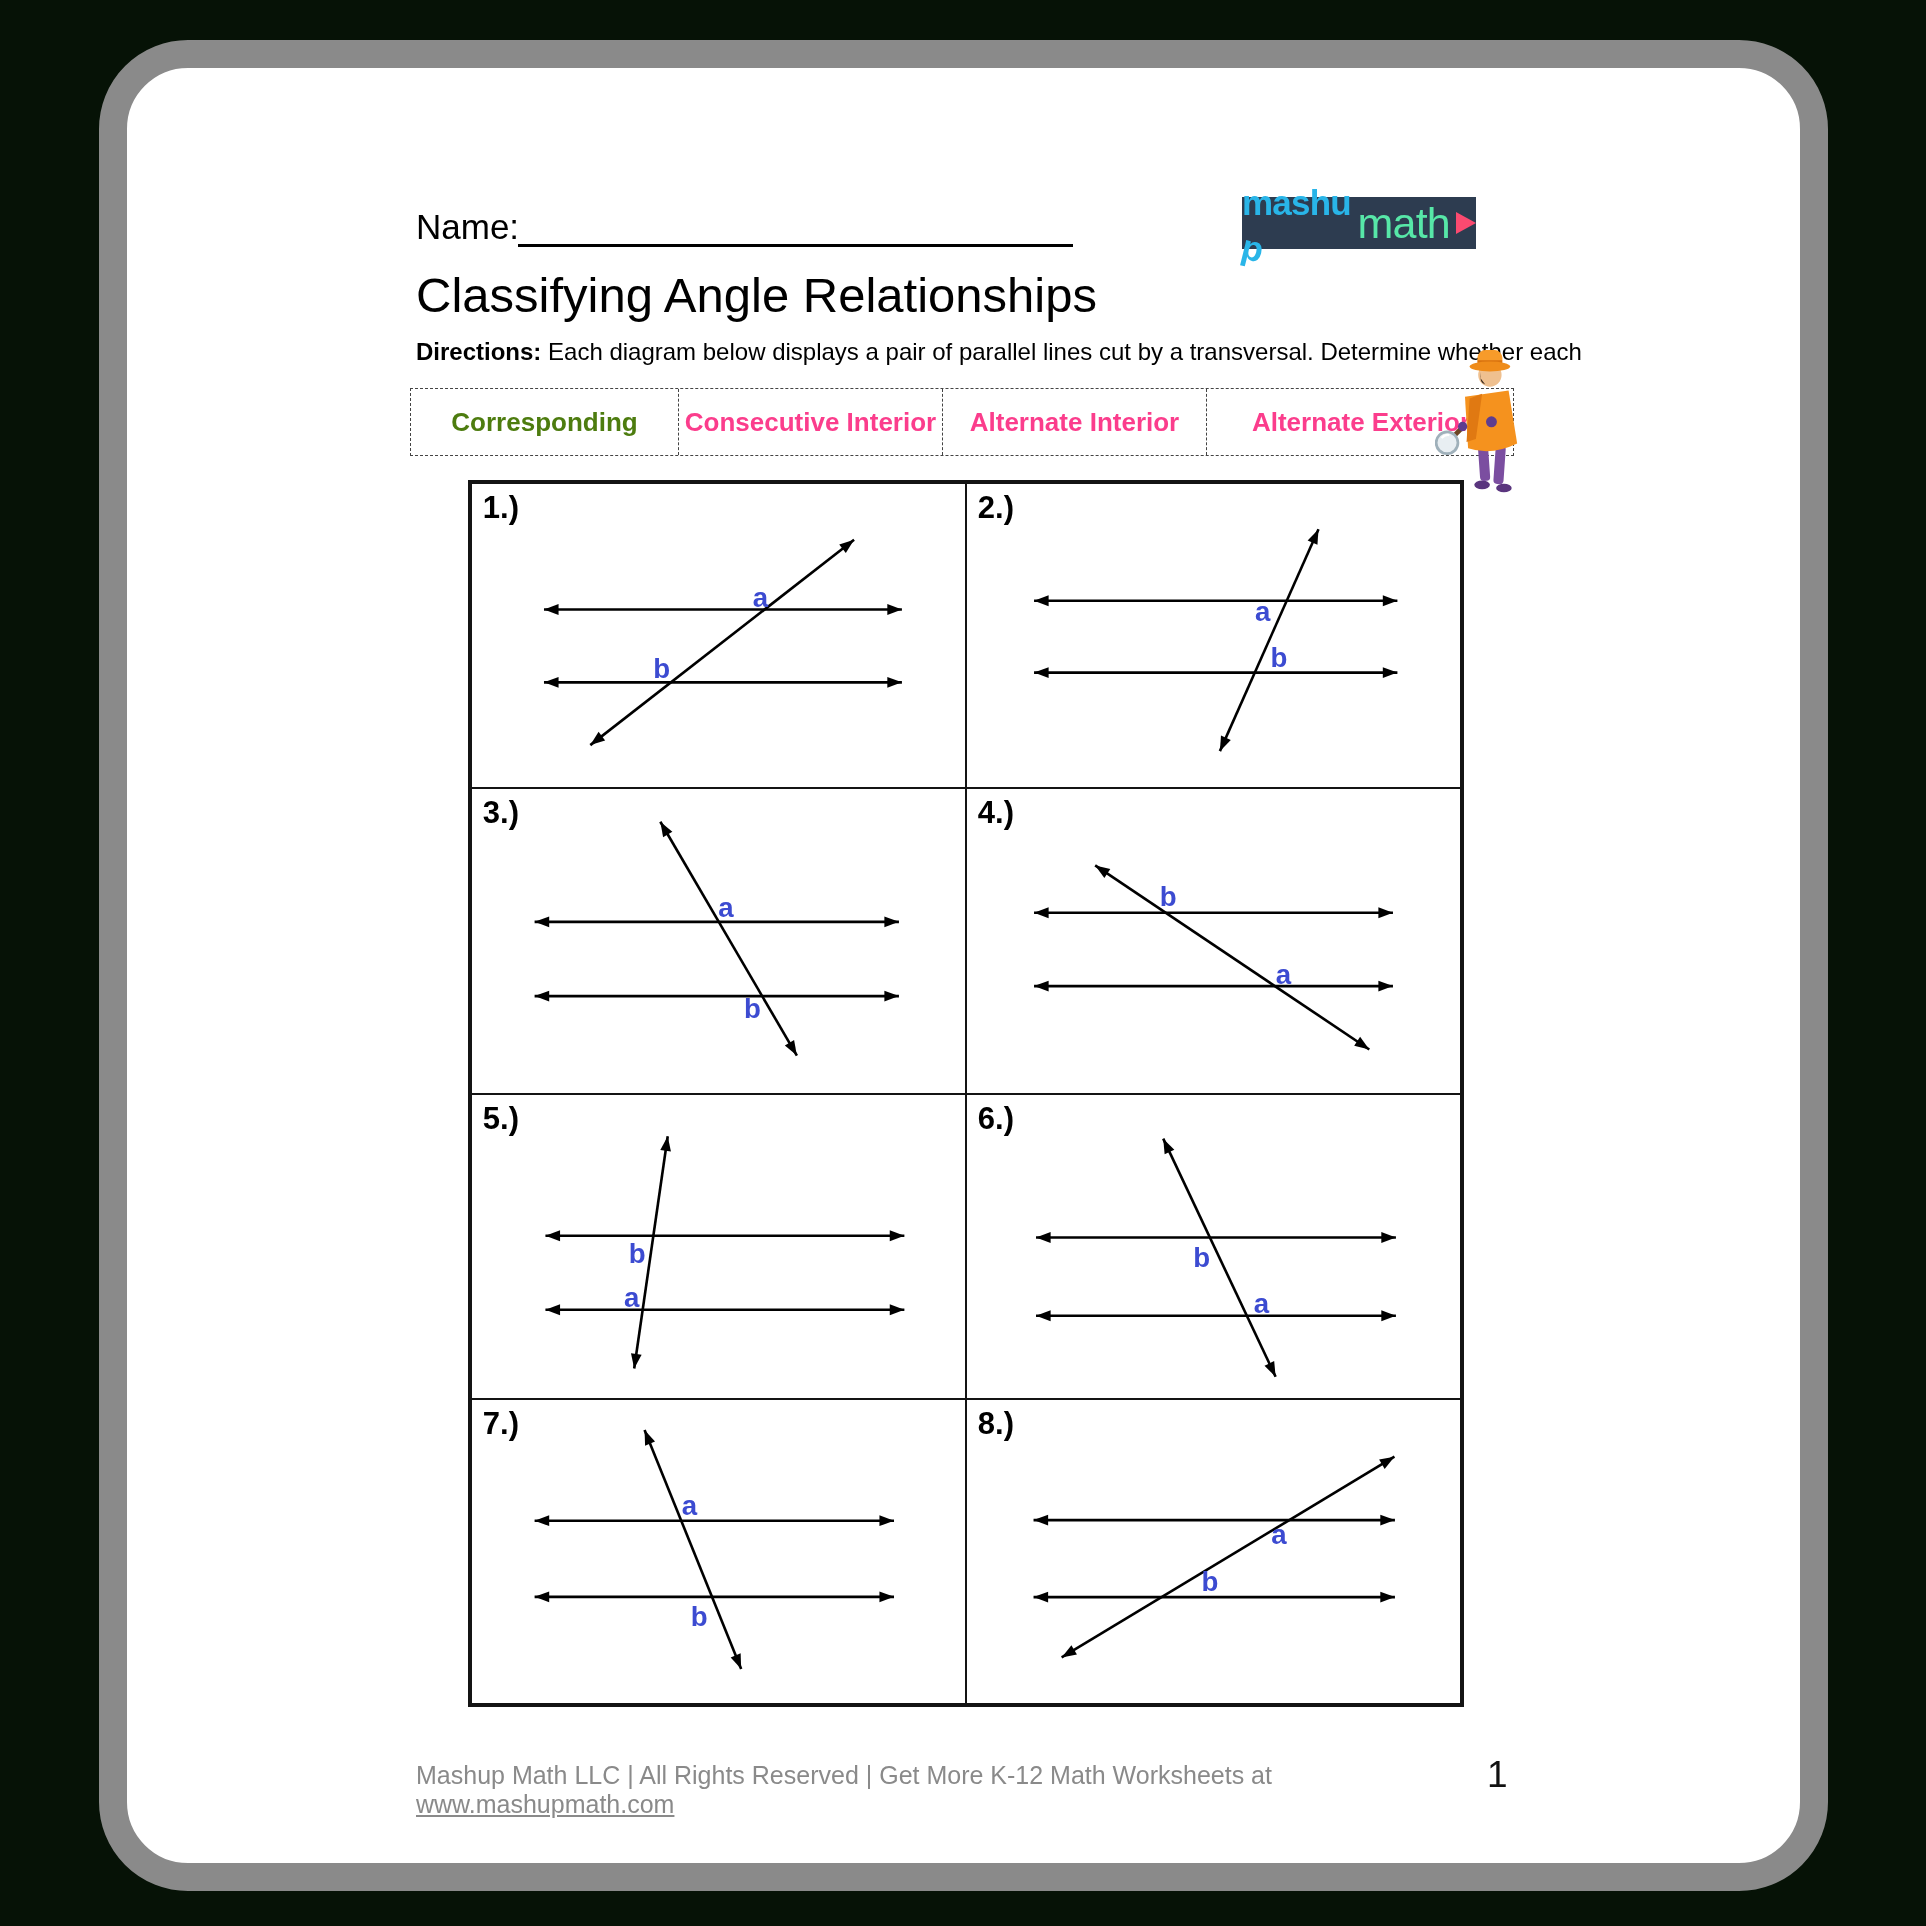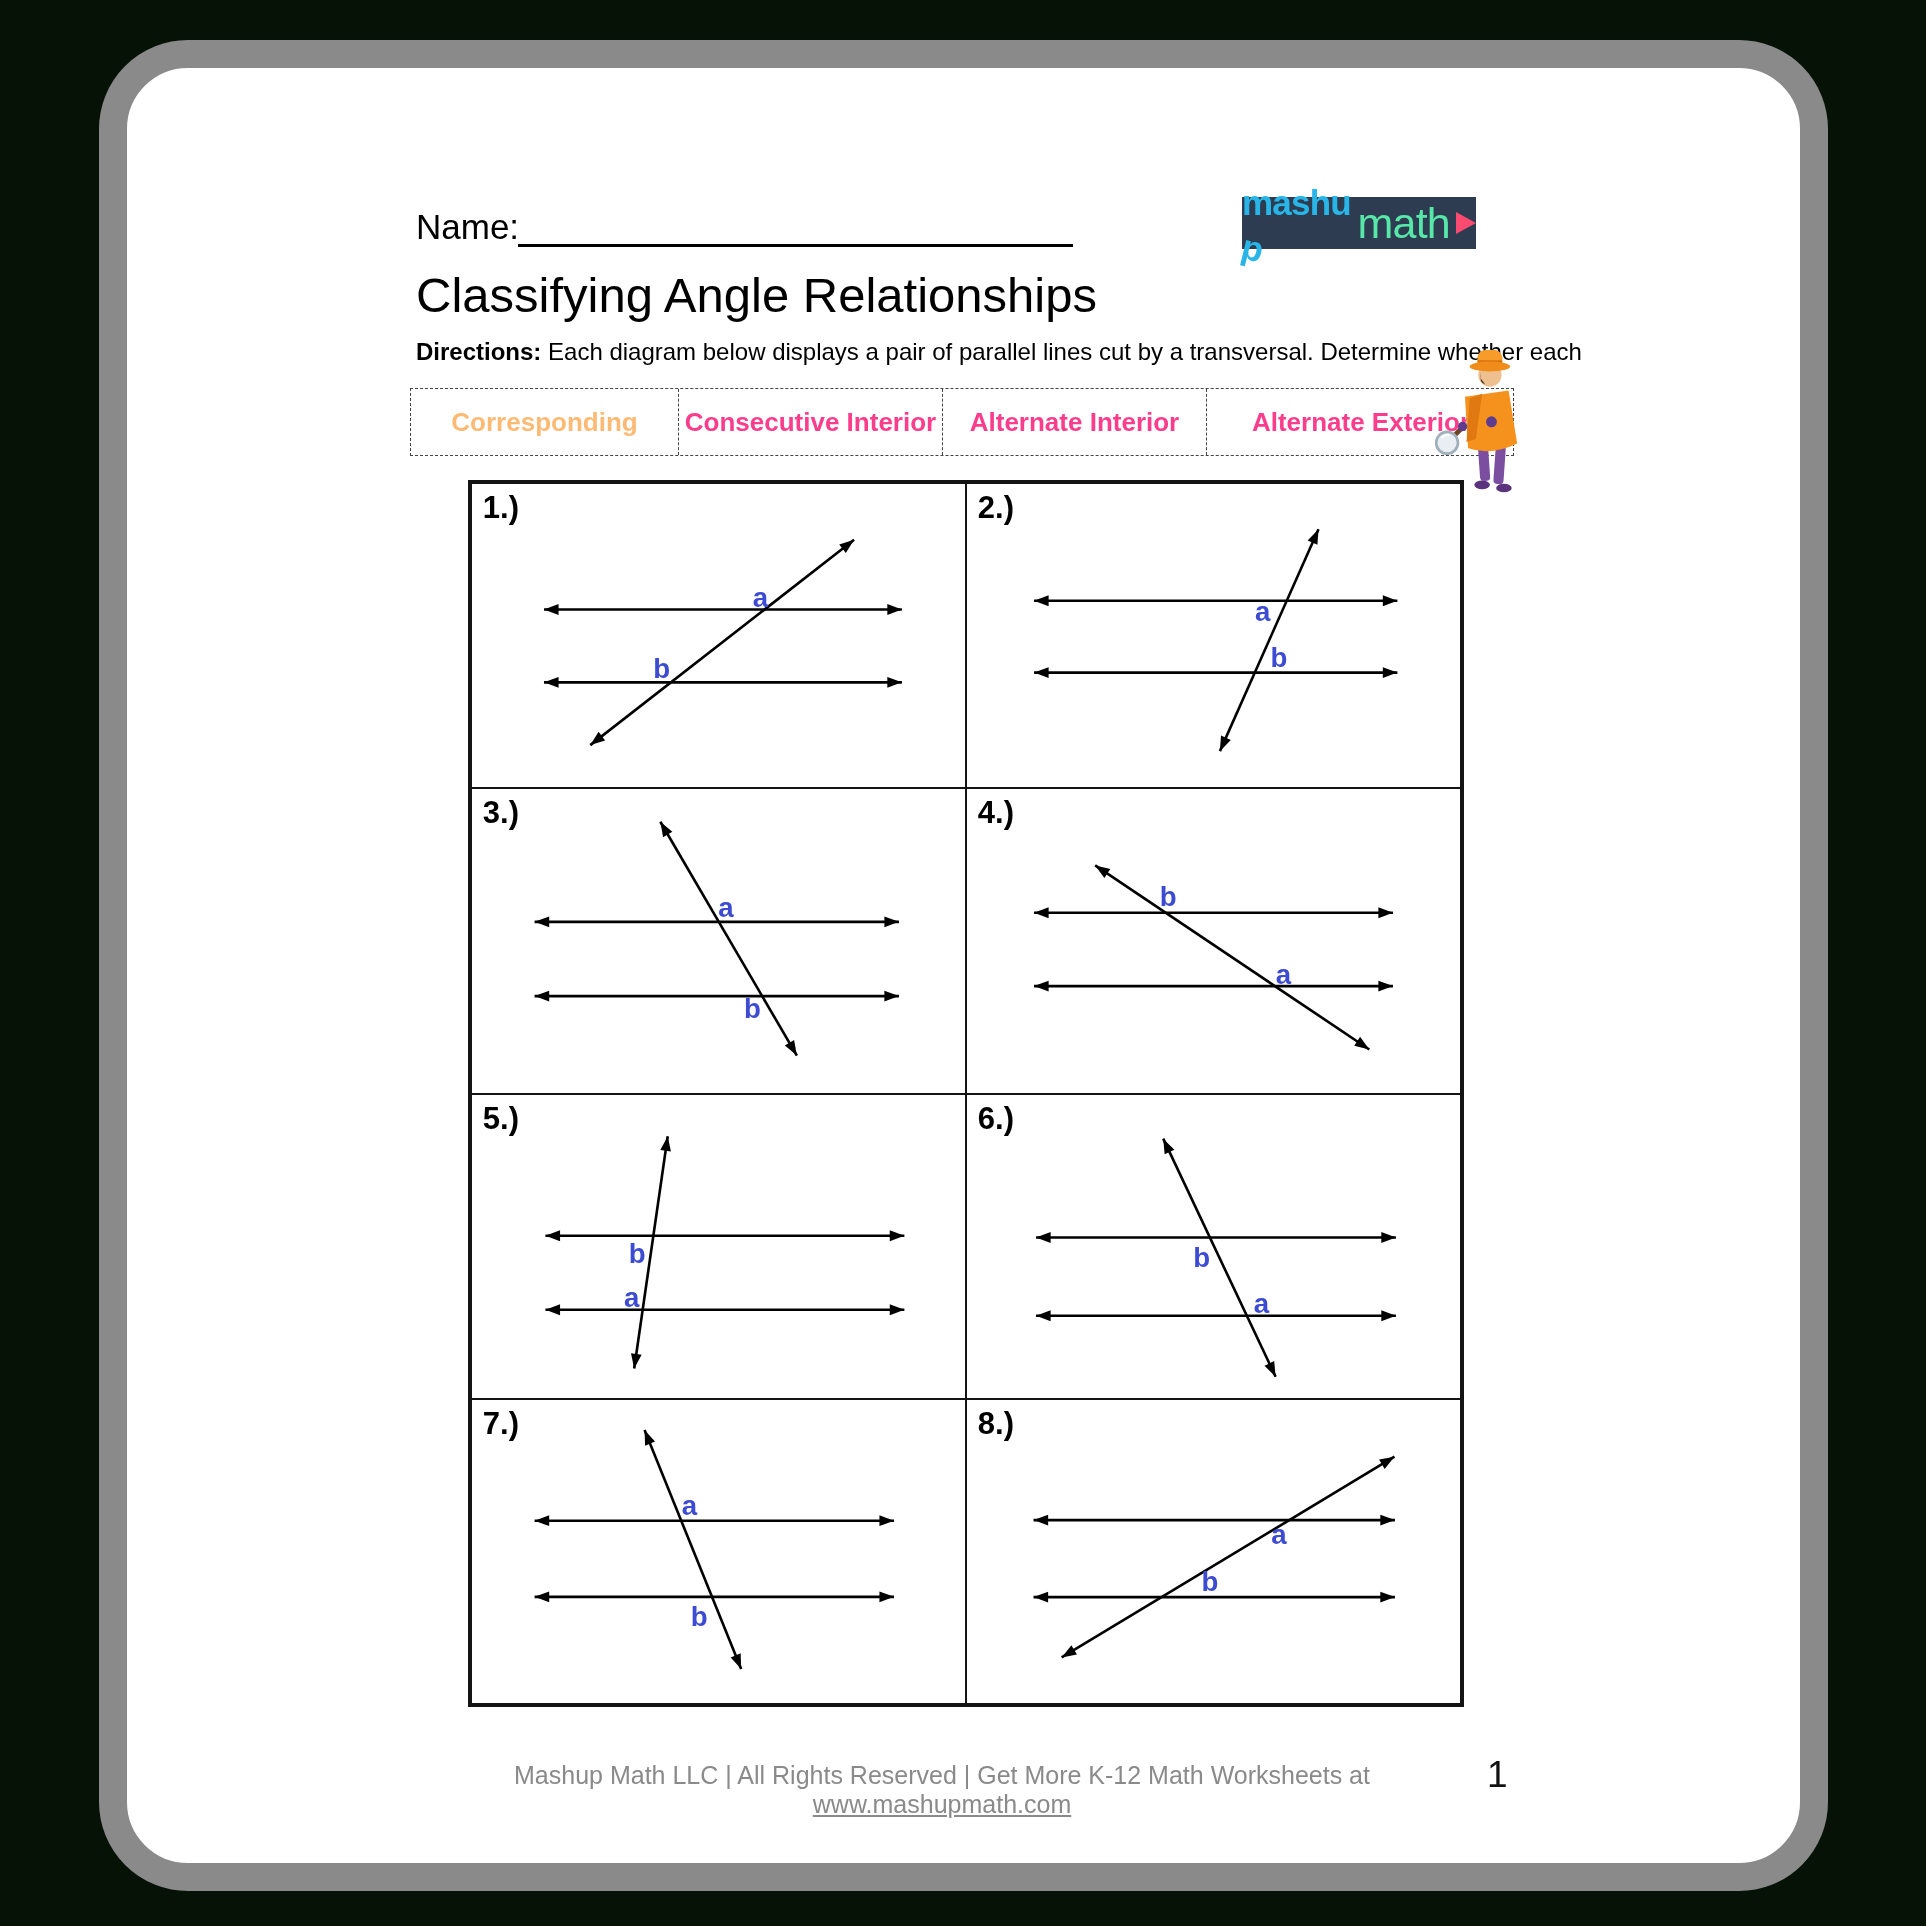--- a/index.html
+++ b/index.html
@@ -16,21 +16,21 @@
   .directions{position:absolute;left:416px;top:336px;font-size:24px;color:#000;line-height:32px;white-space:nowrap;}
   .angle{font-family:"DejaVu Serif","Liberation Serif",serif;font-style:italic;font-weight:bold;}
   .options-row{position:absolute;left:410px;top:388px;width:1104px;height:68px;box-sizing:border-box;border:1.5px dashed #444;display:flex;}
   .opt-cell{display:flex;align-items:center;justify-content:center;font-weight:bold;font-size:26px;box-sizing:border-box;}
   .opt-cell:not(:last-child){border-right:1.5px dashed #444;}
   .detective{position:absolute;left:1435px;top:347px;width:102px;height:148px;}
   .grid{position:absolute;left:468px;top:480px;width:996px;height:1227px;box-sizing:border-box;border:3.9px solid #141414;display:grid;grid-template-columns:1fr 1fr;grid-template-rows:1fr 1fr 1fr 1fr;}
   .cell{position:relative;border:1.5px solid #141414;box-sizing:border-box;background:#fff;}
   .pnum{position:absolute;left:10.8px;top:6.2px;font-size:31px;font-weight:bold;color:#000;z-index:2;}
   .cell svg{position:absolute;left:0;top:0;width:100%;height:100%;}
-  .footer{position:absolute;left:416px;top:1761px;width:1052px;text-align:center;font-size:25px;color:#8a8a8a;}
+  .footer{position:absolute;left:416px;top:1761px;width:1052px;font-size:25px;color:#8a8a8a;}
   .footer .link{text-decoration:underline;}
   .pageno{position:absolute;left:1487px;top:1754px;font-size:37px;color:#111;}
 </style>
 </head>
 <body>
 
 <div class="stage">
   <div class="page"></div>
 
   <div class="name-row">Name:</div>
@@ -42,21 +42,21 @@
     <span class="play" style="border-left-color: rgb(251, 74, 112);"></span>
   </div>
 
   <div class="title">Classifying Angle Relationships</div>
 
   <div class="directions">
     <div><b>Directions:</b><span> Each diagram below displays a pair of parallel lines cut by a transversal. Determine whether each</span></div>
   </div>
 
   <div class="options-row">
-      <div class="opt-cell" style="flex: 0 0 268px; color: #fdba74;">Corresponding</div>
+      <div class="opt-cell" style="flex: 0 0 268px; color: #4d7c0f;">Corresponding</div>
       <div class="opt-cell" style="flex: 0 0 264px; color: rgb(251, 61, 140);">Consecutive Interior</div>
       <div class="opt-cell" style="flex: 0 0 264px; color: rgb(251, 61, 140);">Alternate Interior</div>
       <div class="opt-cell" style="flex: 0 0 308px; color: rgb(251, 61, 140);">Alternate Exterior</div>
     </div>
 
   <svg class="detective" viewBox="0 0 130 190">
     <ellipse cx="60" cy="177" rx="10" ry="5.5" fill="#5a357e"></ellipse>
     <ellipse cx="88" cy="181" rx="10" ry="5.5" fill="#5a357e"></ellipse>
     <rect x="56" y="126" width="13" height="46" rx="5" fill="#7b4ea0" transform="rotate(-4 62 148)"></rect>
     <rect x="76" y="126" width="13" height="50" rx="5" fill="#7b4ea0" transform="rotate(4 82 150)"></rect>

